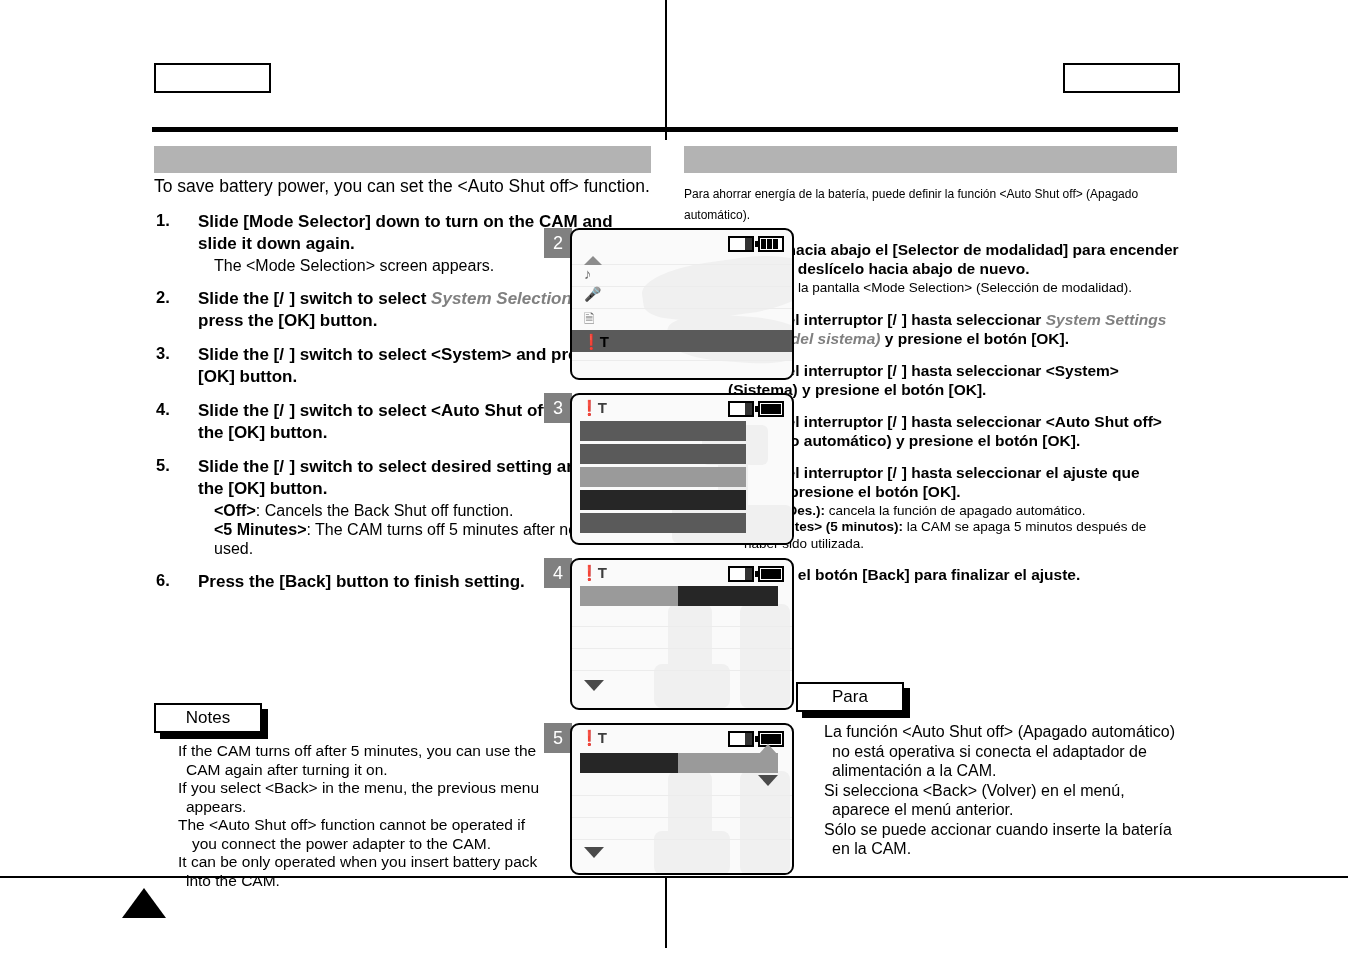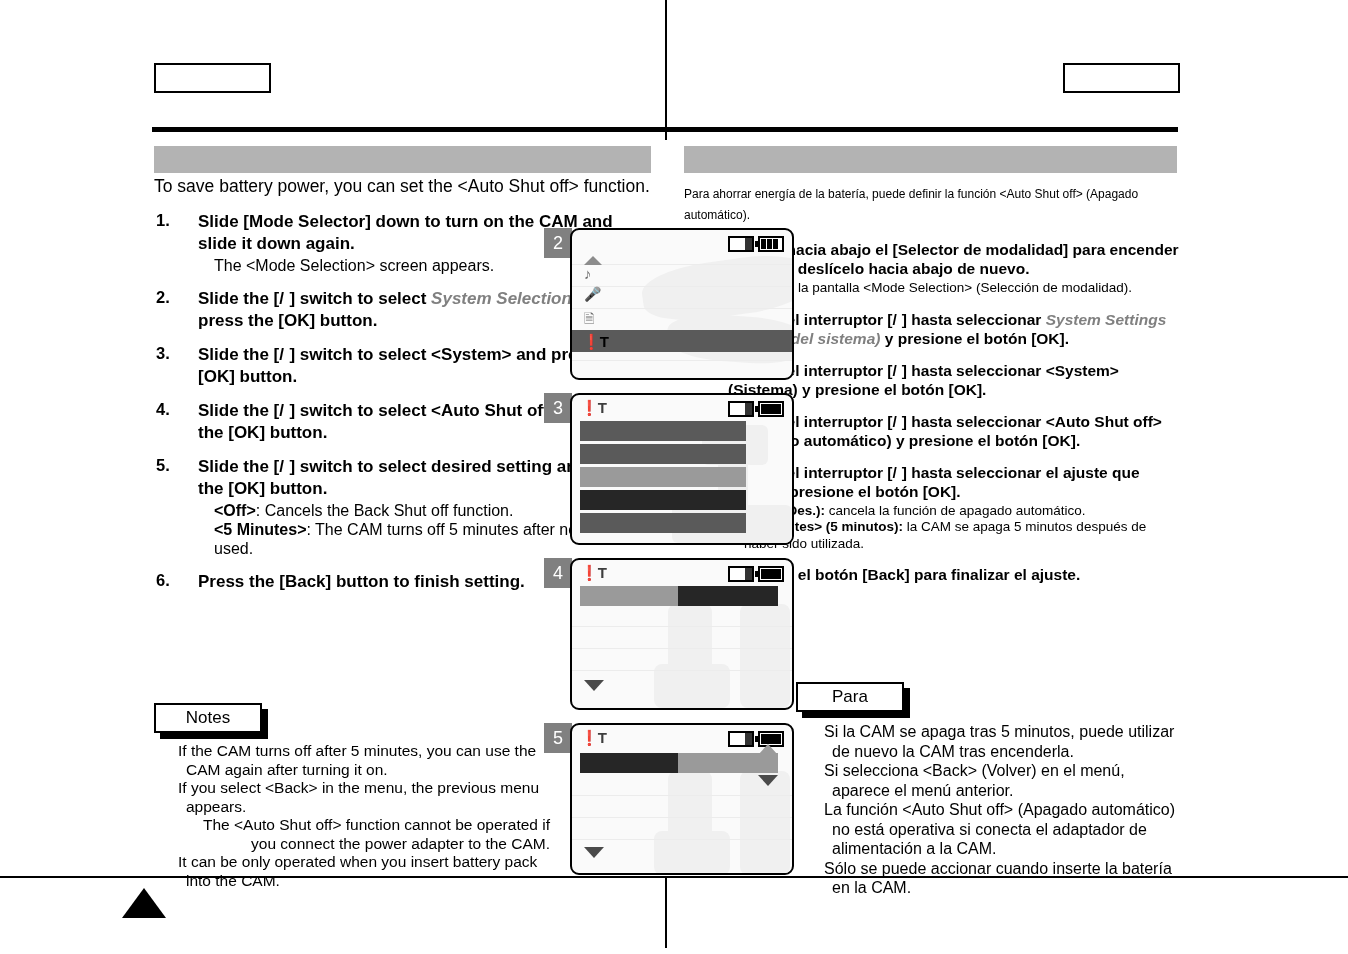--- a/index.html
+++ b/index.html
@@ -50,21 +50,21 @@
   .notes-tab .box{position:relative;border:2px solid #000;background:#fff;
       padding:3px 0 3px 0;text-align:center;font-size:17px;z-index:2;}
   .notes-tab .shadow{position:absolute;left:6px;top:6px;width:100%;height:100%;background:#000;z-index:1;}
   .notes-tab.en{left:154px;top:703px;width:108px;}
   .notes-tab.es{left:796px;top:682px;width:108px;}
 
   .notes-body{position:absolute;font-size:15.5px;line-height:18.5px;}
   .notes-body.en{left:178px;top:742px;width:372px;}
   .notes-body.es{left:824px;top:722px;width:360px;font-size:16px;line-height:19.5px;}
   .notes-body p{margin:0;text-indent:-8px;padding-left:8px;}
-  .notes-body.en p.hang{text-indent:-14px;padding-left:14px;text-align:right;}
+  .notes-body.en p.hang{text-indent:-14px;padding-left:14px;}
 
   
   .tri-marker{position:absolute;left:122px;top:888px;width:0;height:0;
       border-left:22px solid transparent;border-right:22px solid transparent;
       border-bottom:30px solid #000;}
 
   
   .lcd-wrap{position:absolute;}
   .lcd-tag{position:absolute;left:0;top:0;width:28px;height:30px;background:#808080;
       color:#fff;font-size:18px;text-align:center;line-height:30px;z-index:1;}
@@ -197,23 +197,22 @@
         <div class="step-main">Presione el botón [Back] para finalizar el ajuste.</div>
       </li>
     </ol>
   </div>
 
   <div class="notes-tab es">
     <div class="shadow"></div>
     <div class="box">Para</div>
   </div>
   <div class="notes-body es">
-    <p>Si la CAM se apaga tras 5 minutos, puede utilizar de nuevo la CAM tras encenderla.</p>
+    <p>La función &lt;Auto Shut off&gt; (Apagado automático) no está operativa si conecta el adaptador de alimentación a la CAM.</p>
     <p>Si selecciona &lt;Back&gt; (Volver) en el menú, aparece el menú anterior.</p>
-    <p>La función &lt;Auto Shut off&gt; (Apagado automático) no está operativa si conecta el adaptador de alimentación a la CAM.</p>
     <p>Sólo se puede accionar cuando inserte la batería en la CAM.</p>
   </div>
 
   <div class="lcd-wrap" style="left:544px;top:228px;width:248px;height:152px;">
     <div class="lcd-tag">2</div>
     <div class="lcd">
       <div class="lcd-inner">
         <div class="wm-blob" style="left:70px;top:30px;width:170px;height:56px;transform:rotate(-8deg);"></div>
         <div class="wm-blob" style="left:95px;top:86px;width:140px;height:46px;transform:rotate(4deg);"></div>
         <div class="wm" style="top:34px;"></div>

